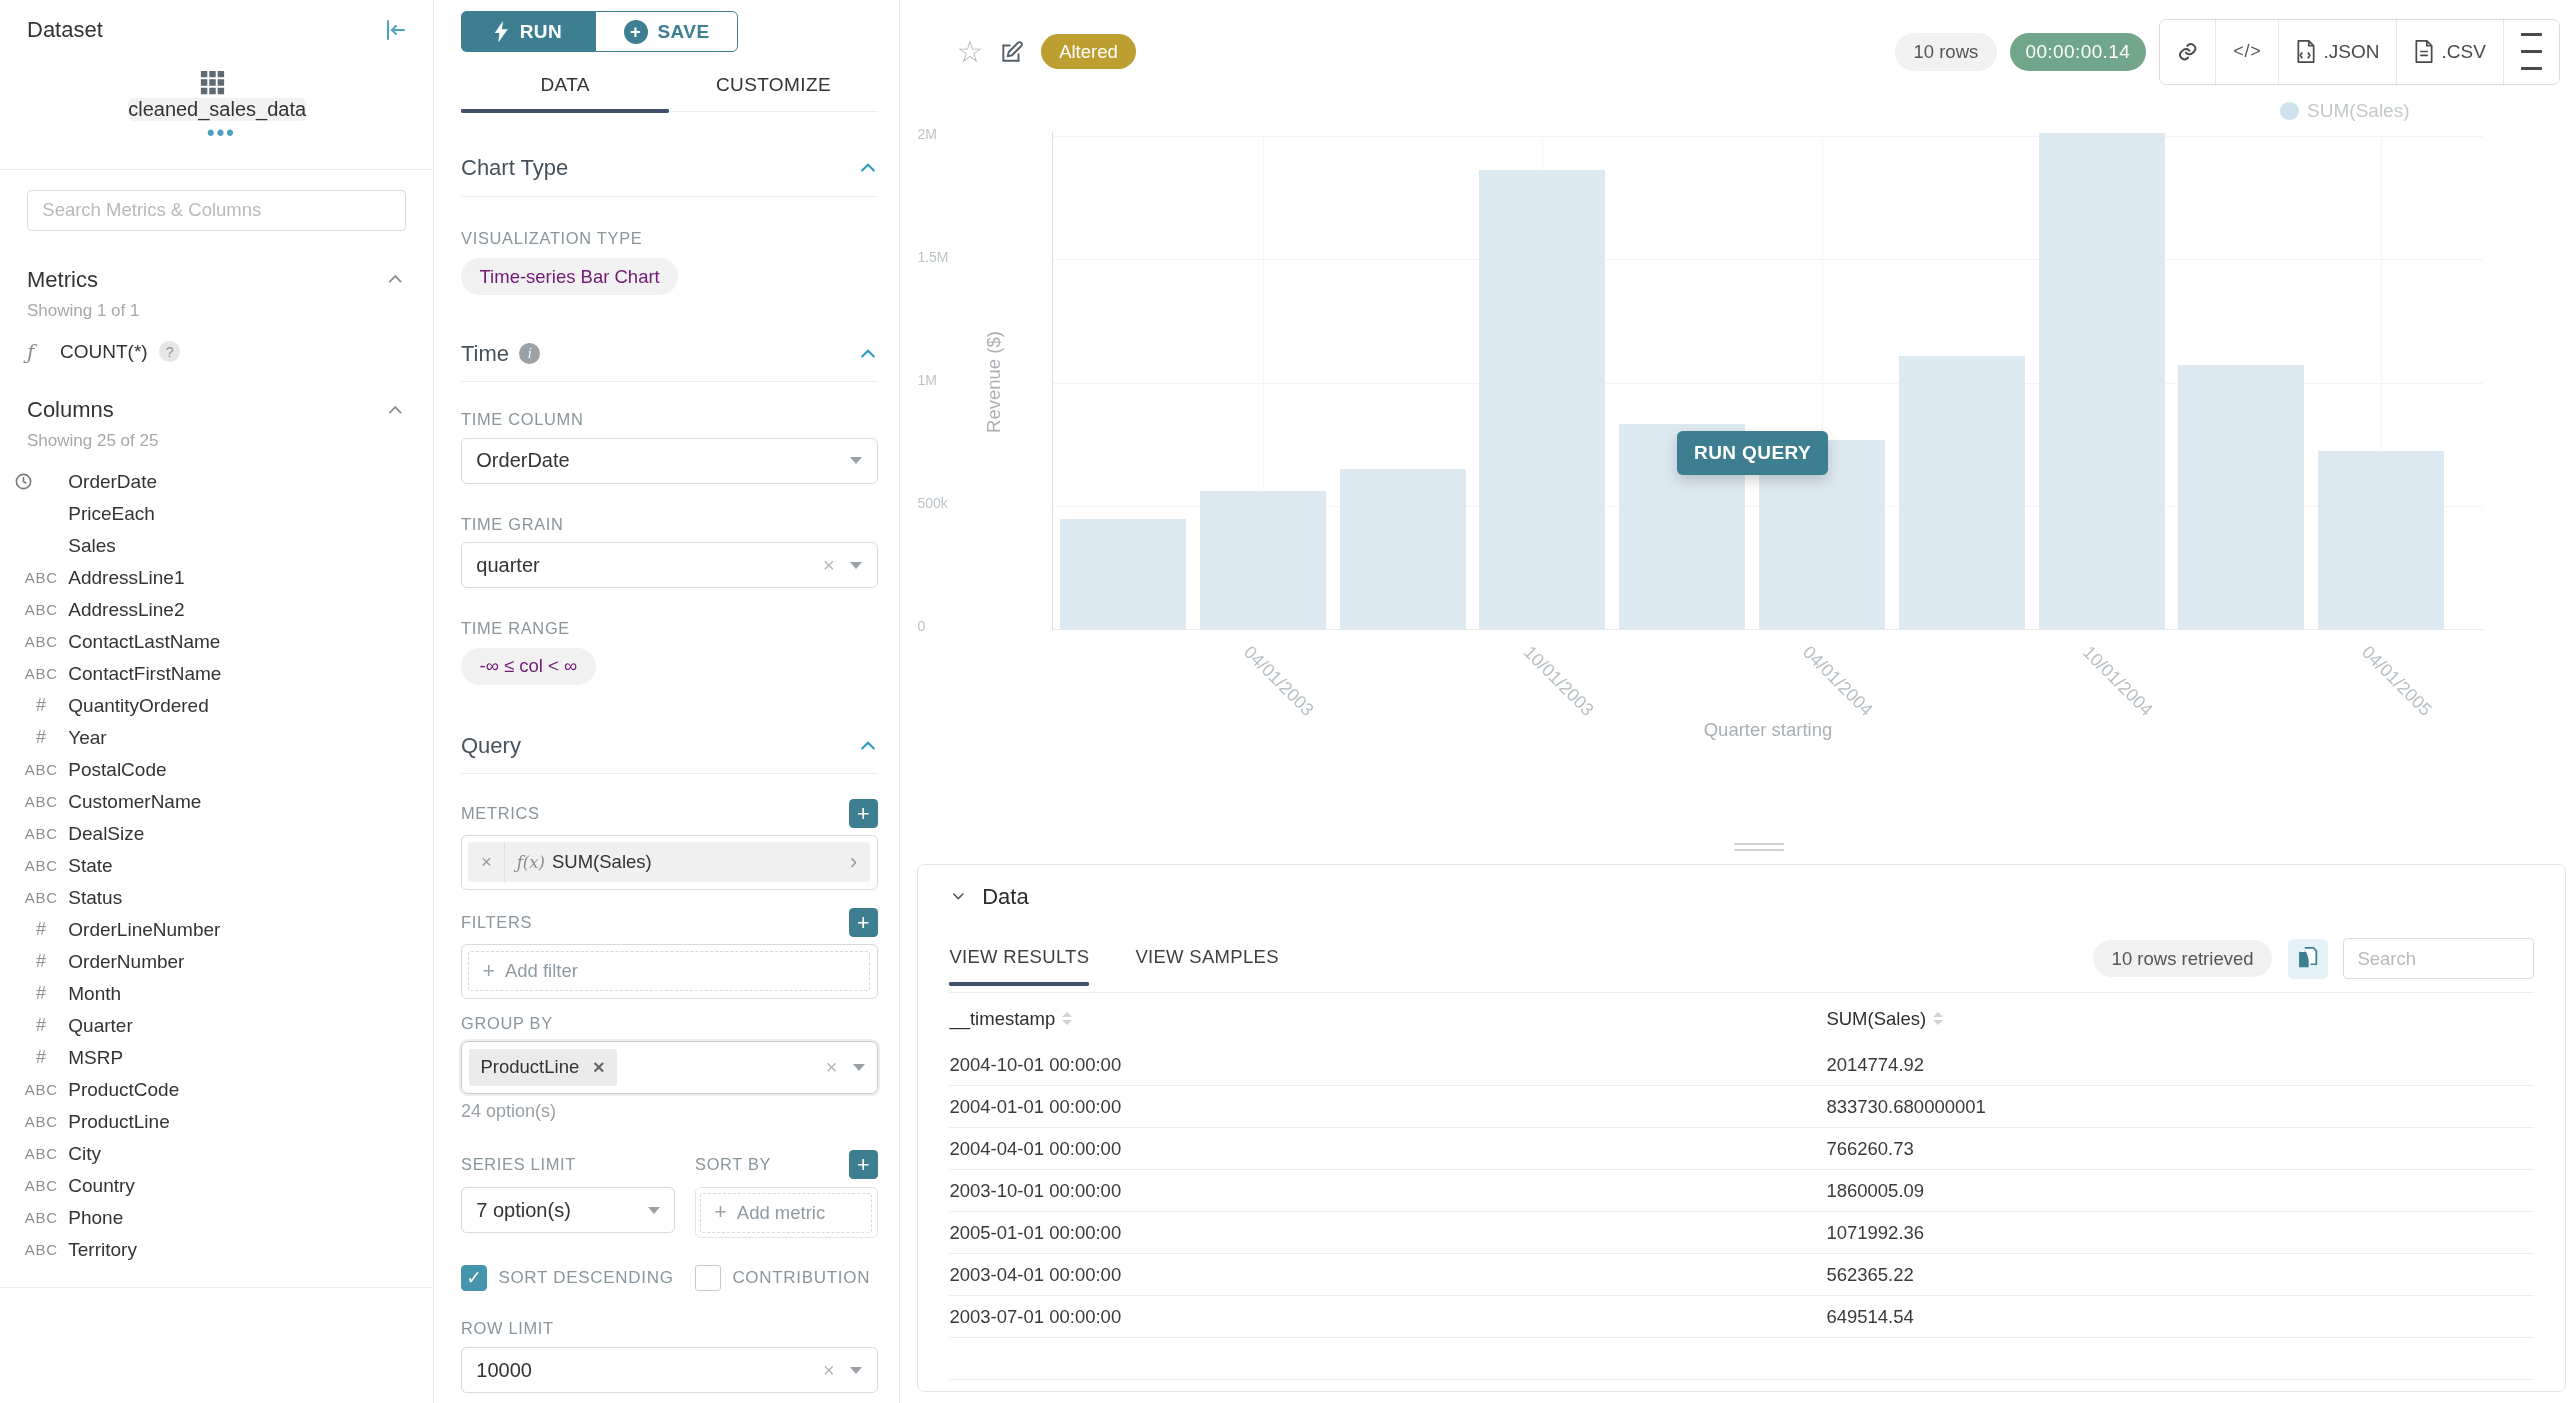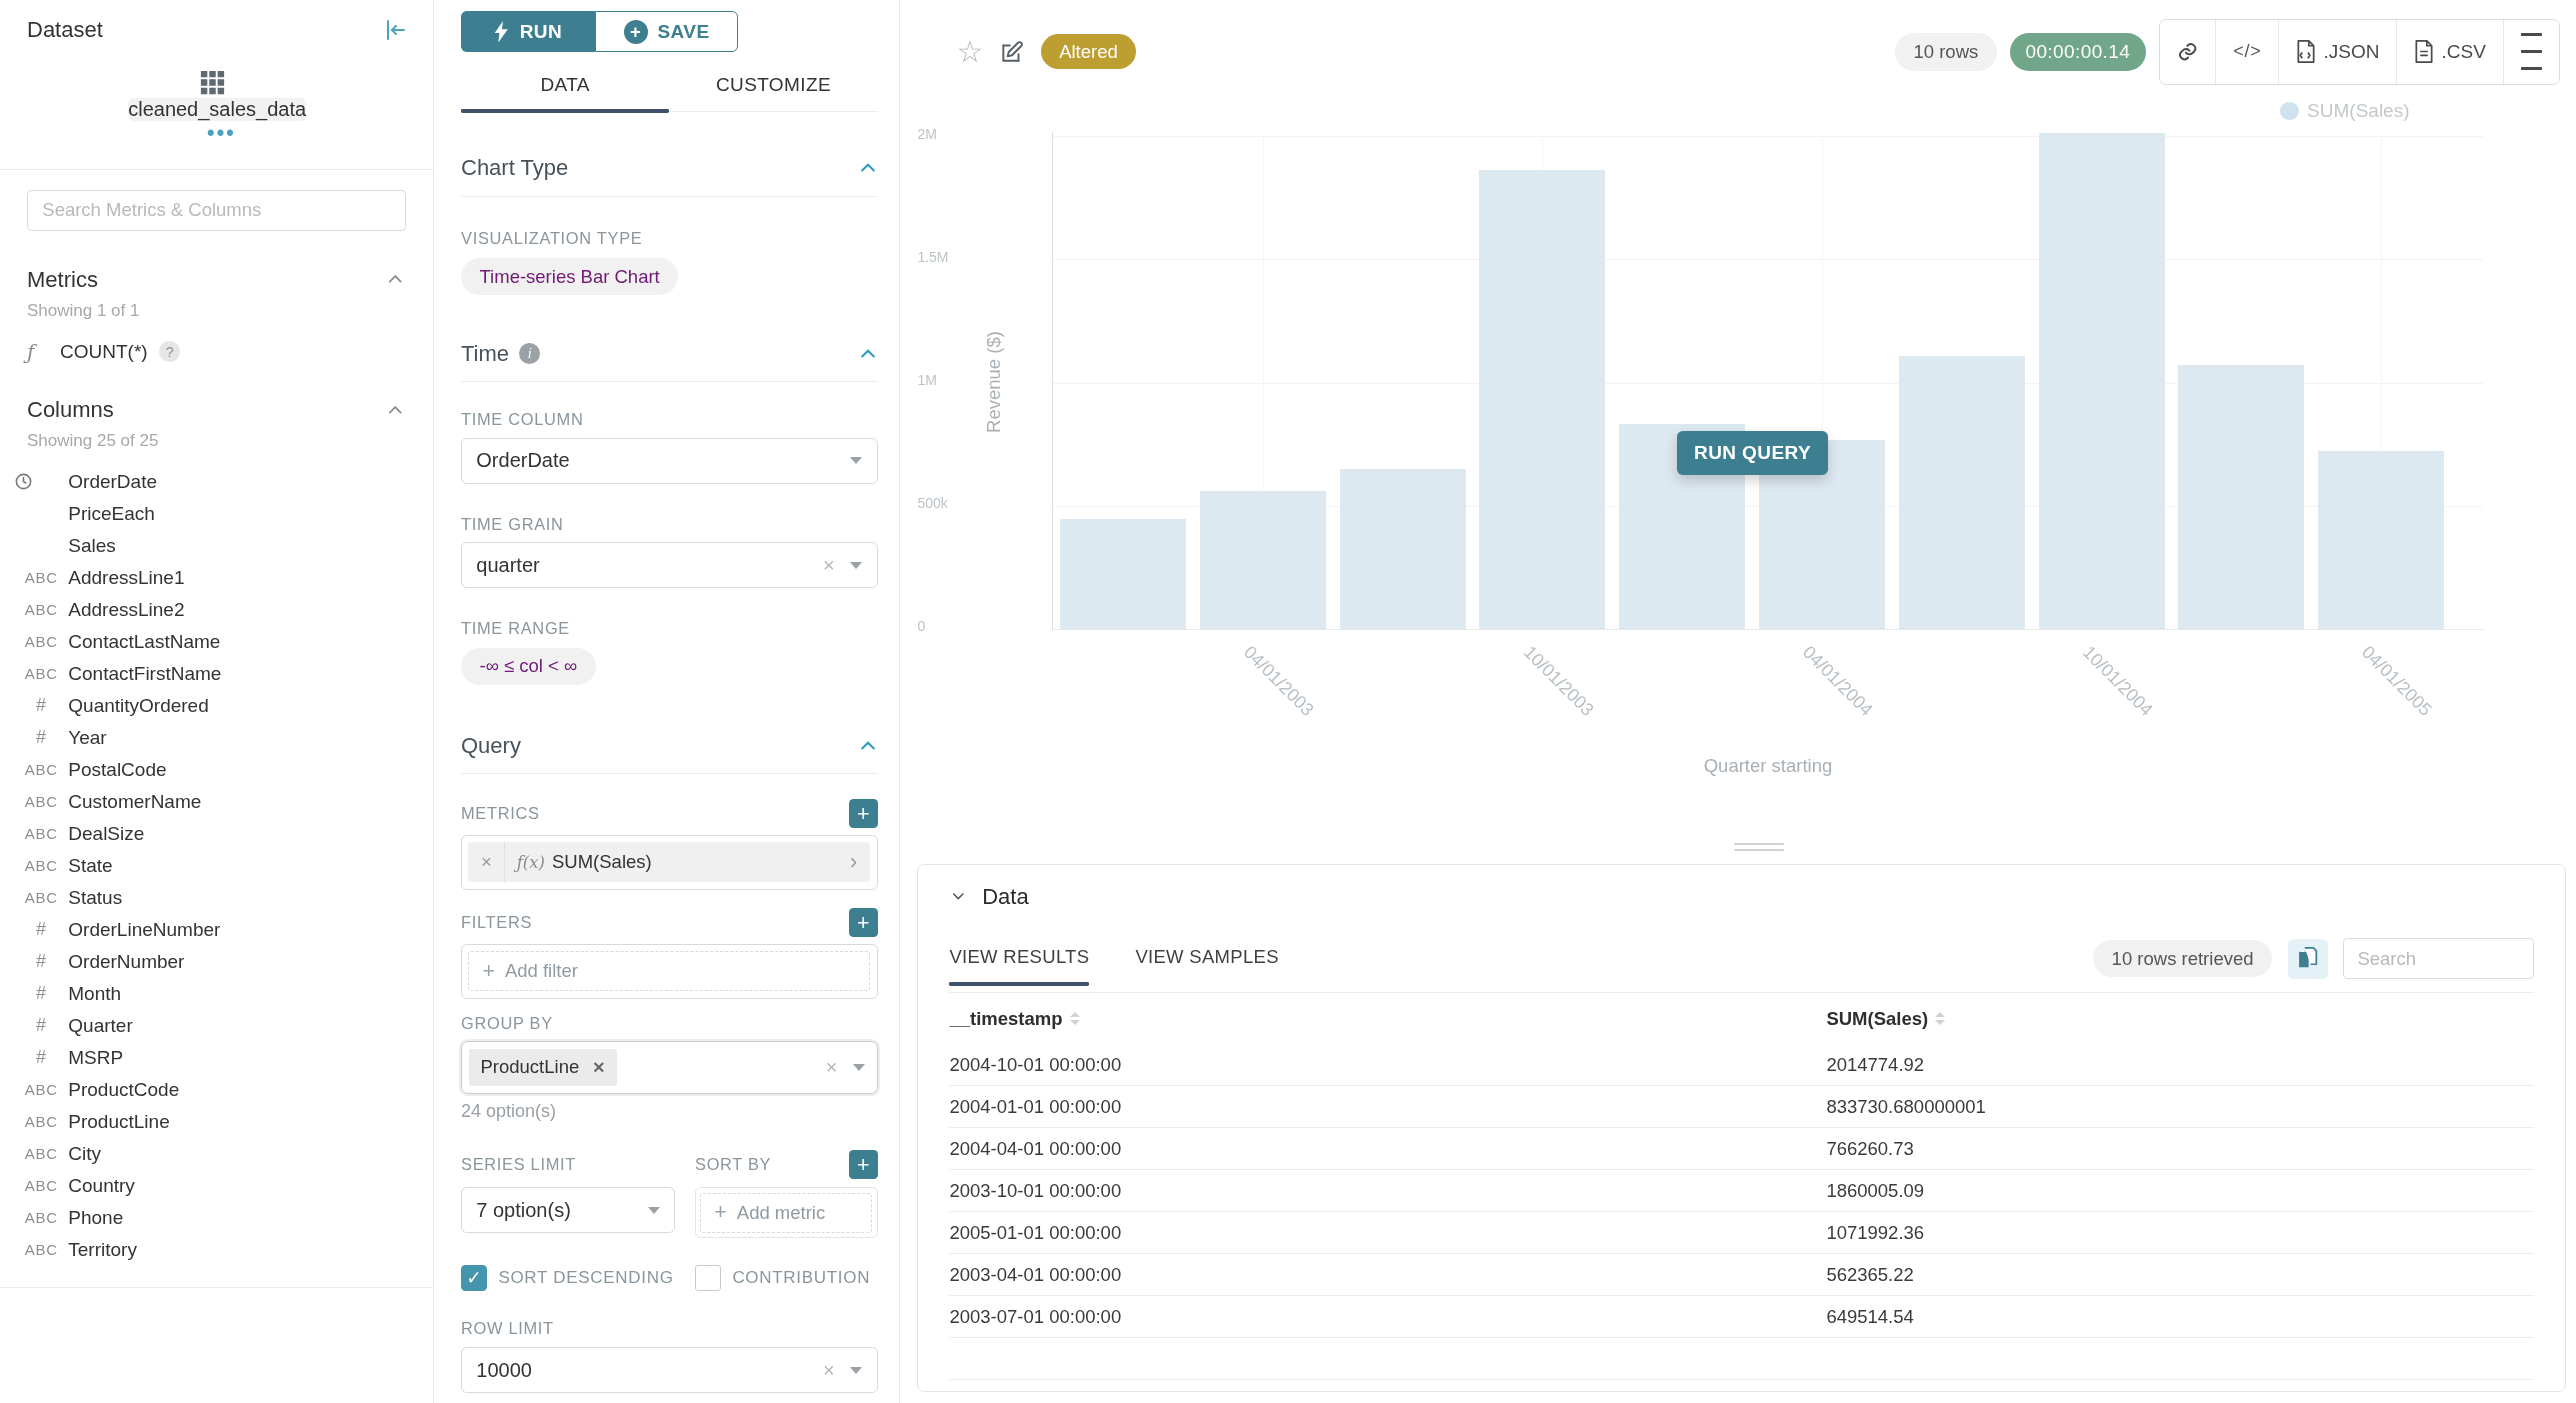--- a/index.html
+++ b/index.html
@@ -122,21 +122,21 @@
   .dc-head { display:flex; align-items:center; gap:14.3px; margin-top:18.5px; }
   .dc-title { font-size:22px; color:#2b2b2b; }
   .dc-tabs { display:flex; align-items:center; margin-top:28.5px; border-bottom:0.7px solid #ececec; }
   .dtab { font-size:18.5px; color:#3f3f3f; letter-spacing:0.3px; padding-bottom:17px; margin-right:46px; position:relative; cursor:pointer; }
   .dtab.active:after { content:""; position:absolute; left:0; right:0; bottom:-1.4px; height:4.3px; background:#41506b; border-radius:1.4px; }
   .dc-right { margin-left:auto; display:flex; align-items:center; gap:15.7px; padding-bottom:13px; }
   .copy-btn { width:40px; height:40px; background:#e4f1f6; border:none; border-radius:5.7px; display:flex; align-items:center; justify-content:center; cursor:pointer; }
   .dc-search input { width:191px; height:41px; border:0.7px solid #d9d9d9; border-radius:4.3px; padding:0 13px; font-size:18.5px; color:#333; outline:none; font-family:inherit; }
   .dc-search input::placeholder { color:#b9b9b9; }
   .tbl-head { display:flex; height:51px; align-items:center; }
-  .th { display:flex; align-items:center; gap:7.1px; font-size:18.5px; font-weight:bold; color:#2f2f2f; cursor:pointer; }
+  .th { display:flex; align-items:center; gap:7.1px; font-size:18.5px; font-weight:normal; color:#2f2f2f; cursor:pointer; }
   .th-1 { width:877px; } 
   .sort-ic { display:inline-flex; flex-direction:column; gap:2.1px; }
   .sort-ic .up { width:0; height:0; border-left:5px solid transparent; border-right:5px solid transparent; border-bottom:5.7px solid #d2d2d2; }
   .sort-ic .dn { width:0; height:0; border-left:5px solid transparent; border-right:5px solid transparent; border-top:5.7px solid #d2d2d2; }
   .trow { display:flex; height:42px; align-items:center; border-bottom:0.7px solid #ececec; font-size:18.5px; color:#3a3a3a; }
   .trow .c1 { width:877px; }
   svg { display:block; }
 </style>
 </head>
 <body>
@@ -533,21 +533,21 @@
           <div class="bar" style="left: 578px; top: 170px; width: 126px; height: 459px;"></div>
           <div class="bar" style="left: 718px; top: 424px; width: 126px; height: 205px;"></div>
           <div class="bar" style="left: 858px; top: 440px; width: 126px; height: 189px;"></div>
           <div class="bar" style="left: 998px; top: 356px; width: 126px; height: 273px;"></div>
           <div class="bar" style="left: 1138px; top: 133px; width: 126px; height: 496px;"></div>
           <div class="bar" style="left: 1277px; top: 365px; width: 126px; height: 264px;"></div>
           <div class="bar" style="left: 1417px; top: 451px; width: 126px; height: 178px;"></div>
         </div>
       <div class="axis-y" style="left:151px;top:132px;height:498px"></div>
       <div class="axis-x" style="left:151px;top:629px;width:1431px"></div>
-      <div class="xaxis-name" style="left:867px;top:755px">Quarter starting</div>
+      <div class="xaxis-name" style="left:867px;top:719px">Quarter starting</div>
       <button class="run-query" style="left:776px;top:431px">RUN QUERY</button>
     </div>
 
     <div class="grip">
         <div></div>
         <div></div>
       </div>
 
     <div class="data-card">
       <div class="dc-head">

